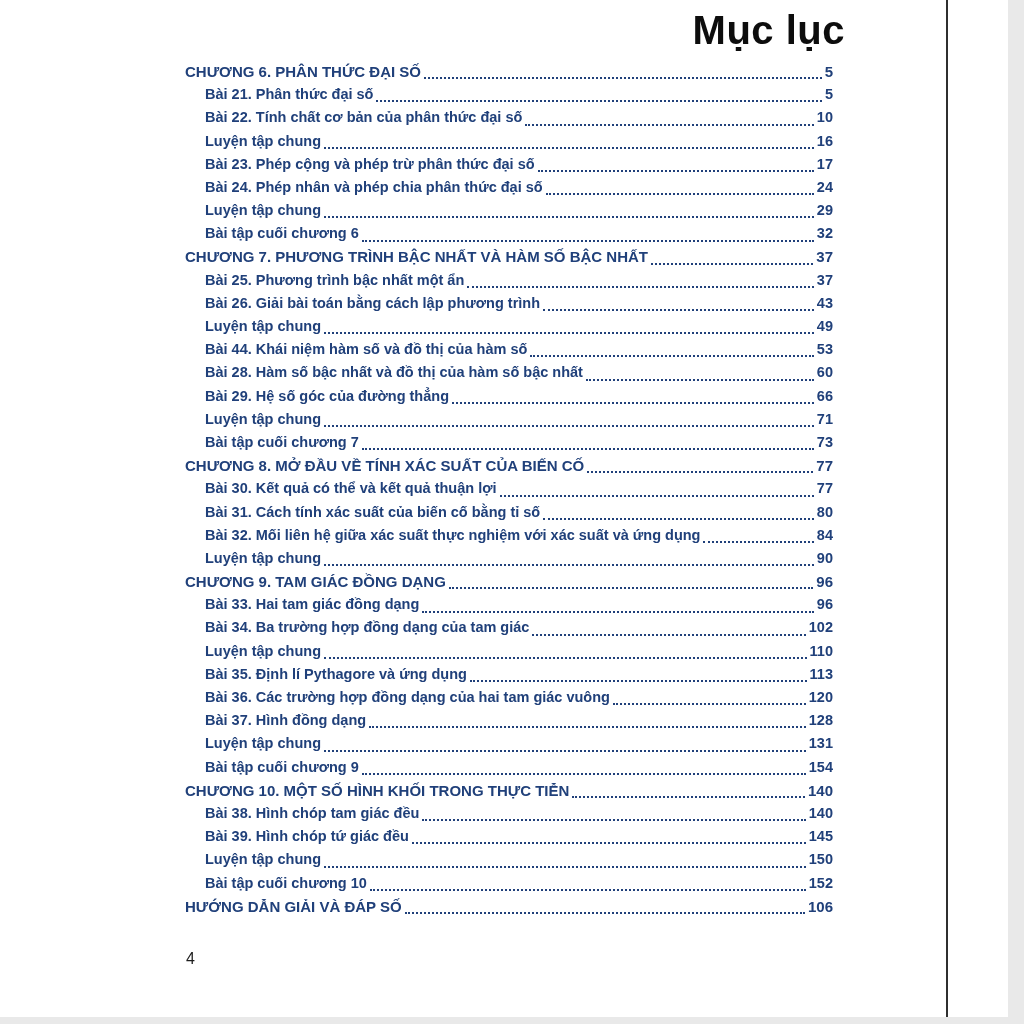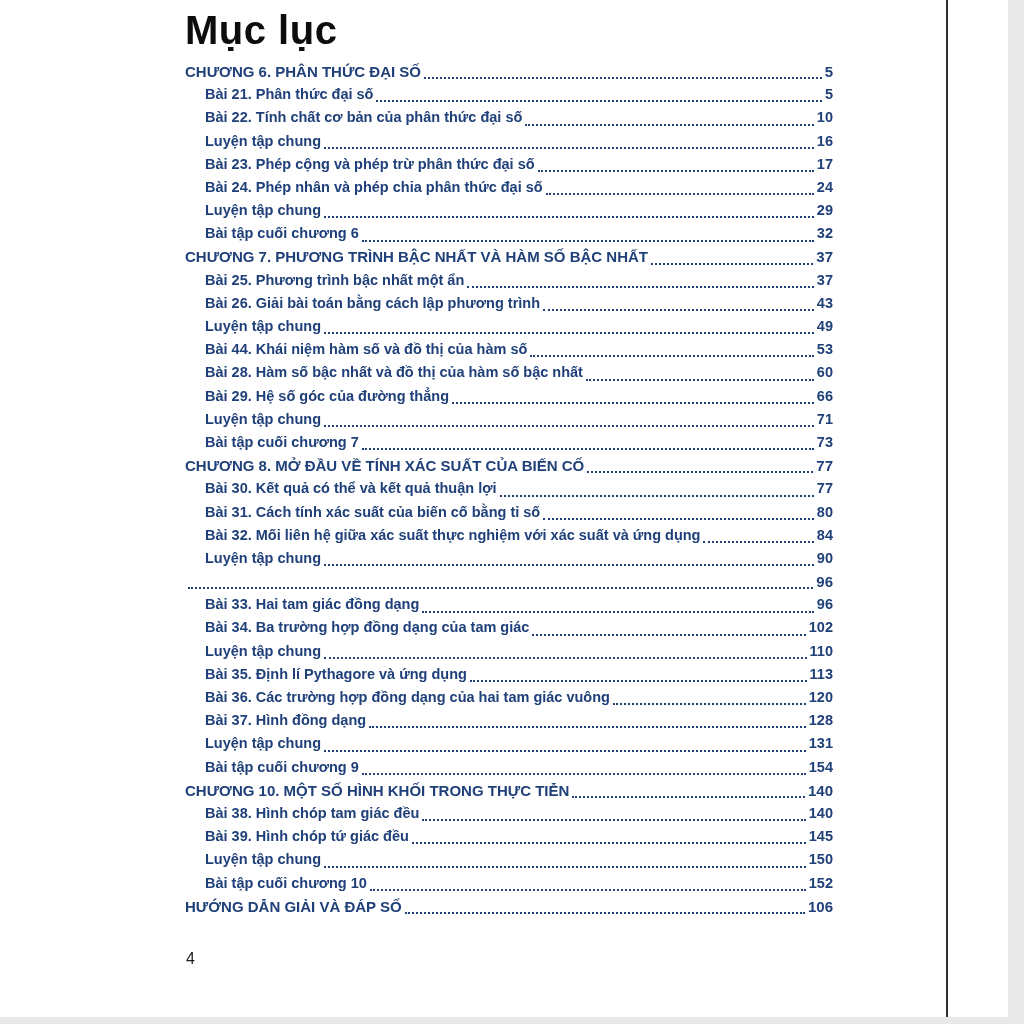--- a/index.html
+++ b/index.html
@@ -9,21 +9,21 @@
     font-family: "Liberation Sans", sans-serif;
     position: relative;
     overflow: hidden;
     color: var(--text-color, #20407a);
   }
   .page-title {
     position: absolute;
     top: 8px;
     left: 185px;
     width: 660px;
-    text-align: left;
+    text-align: right;
     font-size: 40px;
     font-weight: 800;
     letter-spacing: 0.5px;
     color: var(--title-color, #0d0d0d);
   }
   .toc {
     position: absolute;
     top: 60px;
     left: 185px;
     width: 648px;
@@ -215,20 +215,21 @@
   </div>
 
   <div class="toc-row item">
     <span class="toc-label">Luyện tập chung</span>
     <span class="toc-dots"></span>
     <span class="toc-page">90</span>
   </div>
 
 
   <div class="toc-row chapter">
+    <span class="toc-label">CHƯƠNG 9.  TAM GIÁC ĐỒNG DẠNG</span>
     <span class="toc-dots"></span>
     <span class="toc-page">96</span>
   </div>
 
   <div class="toc-row item">
     <span class="toc-label">Bài 33. Hai tam giác đồng dạng</span>
     <span class="toc-dots"></span>
     <span class="toc-page">96</span>
   </div>
 

